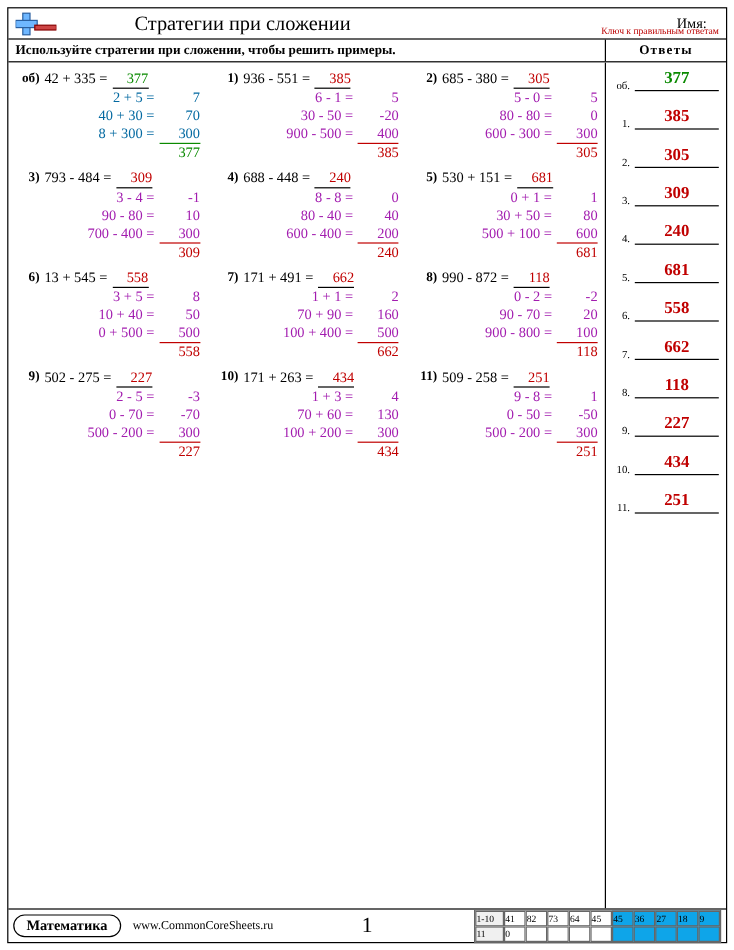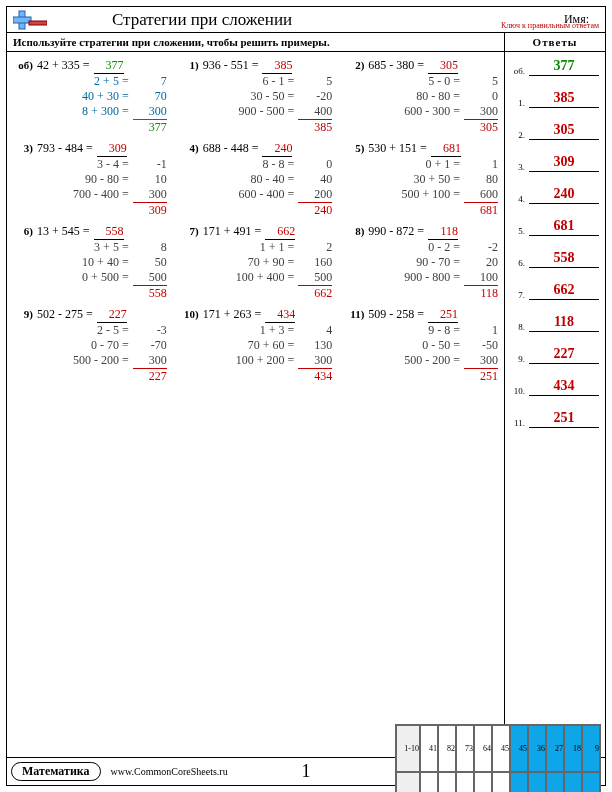--- a/index.html
+++ b/index.html
@@ -95,21 +95,21 @@
     color: #0a8a00;
     border-bottom: 1px solid #000;
     min-width: 30px;
     text-align: right;
     display: inline-block;
   }
   .example .sub, .example .mainline .ans { color: #0369a1; }
   .sub {
     display: flex;
     justify-content: flex-end;
-    color: #404040;
+    color: #a21caf;
     gap: 4px;
     padding-right: 2px;
   }
   .sub .lhs { text-align: right; min-width: 70px; }
   .sub .rhs { text-align: right; min-width: 34px; }
   .sub.lastline .rhs {
     border-bottom: 1px solid #c00000;
   }
   .example .sub.lastline .rhs { border-bottom-color: #0a8a00; }
   .total {
@@ -168,22 +168,22 @@
   }
   .score-grid {
     margin-left: auto;
     display: grid;
     grid-template-columns: 24px repeat(10, 18px);
     font-size: 8px;
     border: 1px solid #666;
   }
   .score-grid div {
     border: 0.5px solid #666;
-    text-align: right;
-    padding: 18px 0;
+    text-align: left;
+    padding: 1px 0;
     background: #fff;
     font-family: Liberation Serif, serif;
   }
   .score-grid .band2 { background: #0ea5e9; }
   .score-grid .label { background: #f0f0f0; }
 </style>
 </head>
 <body>
 
 <div class="page">

